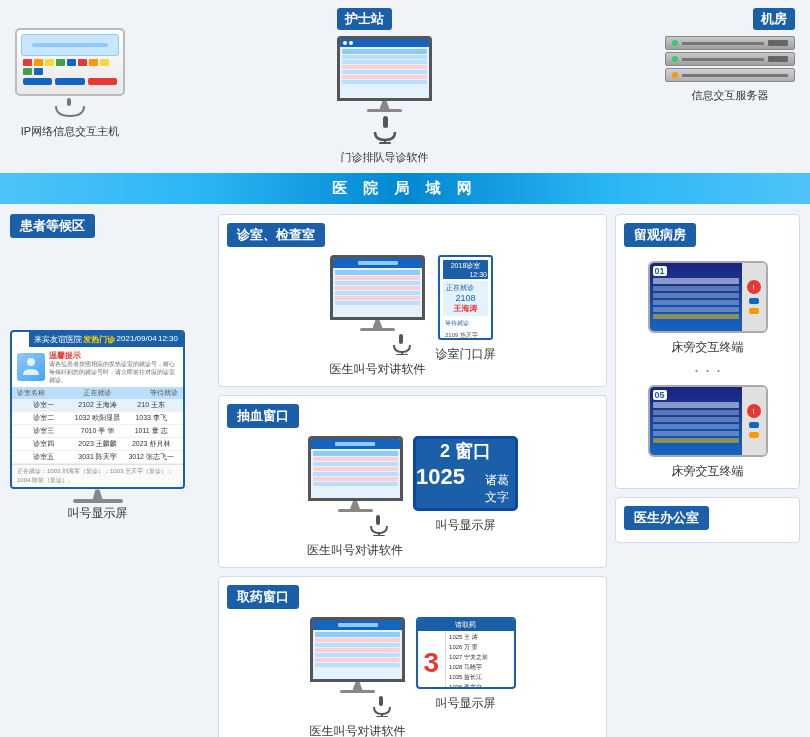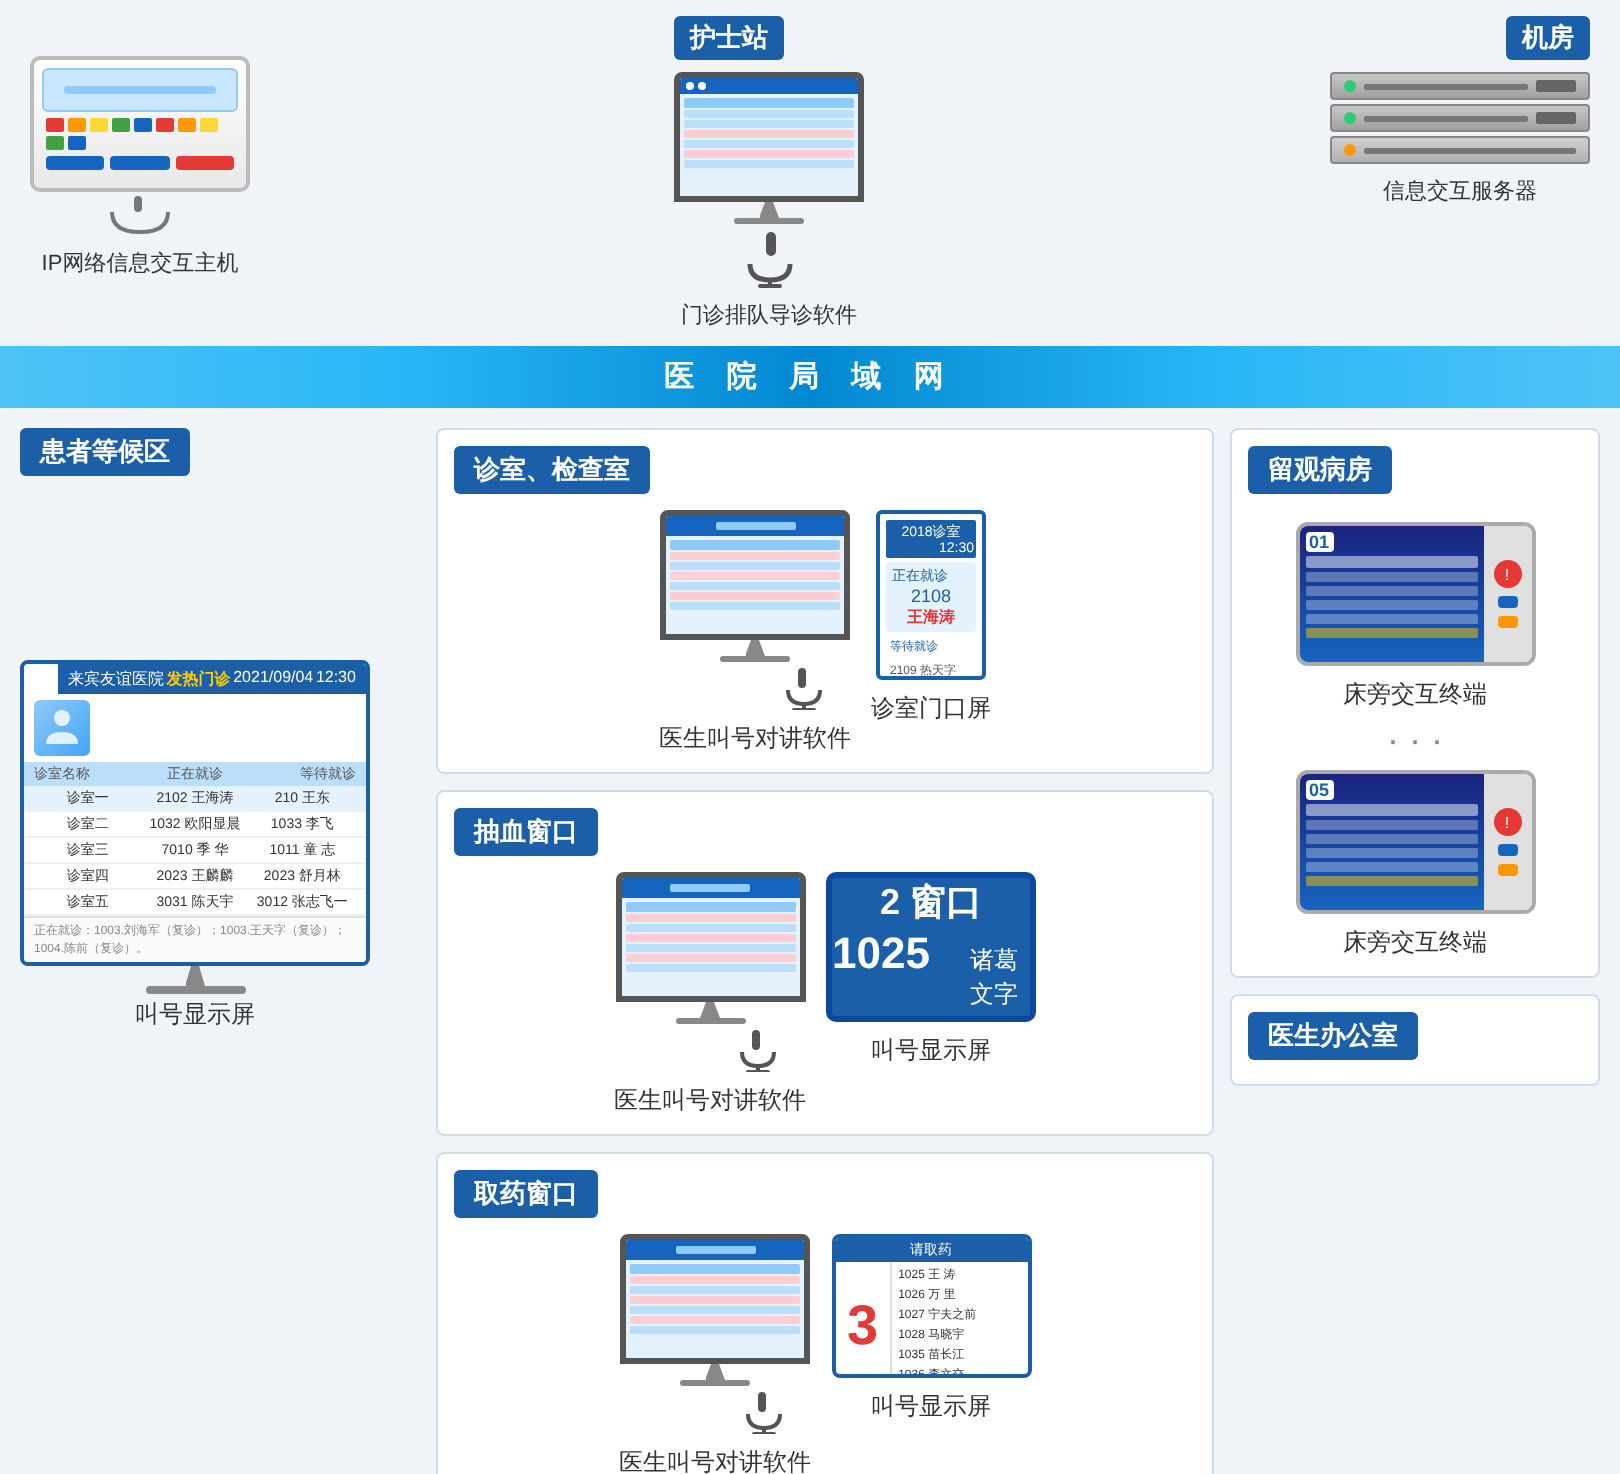--- a/index.html
+++ b/index.html
@@ -516,20 +516,24 @@
           <span>2021/09/04</span>
           <span>12:30</span>
         </div>
         <div class="queue-photo-row">
           <div class="queue-photo">
 
             <svg width="24" height="24" viewBox="0 0 24 24">
               <circle cx="12" cy="7" r="4" fill="#fff" opacity="0.8"></circle>
               <path d="M4 20 Q4 14 12 14 Q20 14 20 20" fill="#fff" opacity="0.8"></path>
             </svg>
+          </div>
+          <div class="queue-info">
+            <div style="color:#e53935;font-weight:bold;font-size:8px;">温馨提示</div>
+            <div style="font-size:6px;color:#666;line-height:1.3;">请各位患者按照相应的发热诊室的就诊号，耐心等候叫到您的就诊号时，请立即前往对应的诊室就诊。</div>
           </div>
         </div>
         <div class="queue-col-header">
           <span>诊室名称</span>
           <span>正在就诊</span>
           <span>等待就诊</span>
         </div>
 
         <div class="queue-row active">
           <span>诊室一</span>

